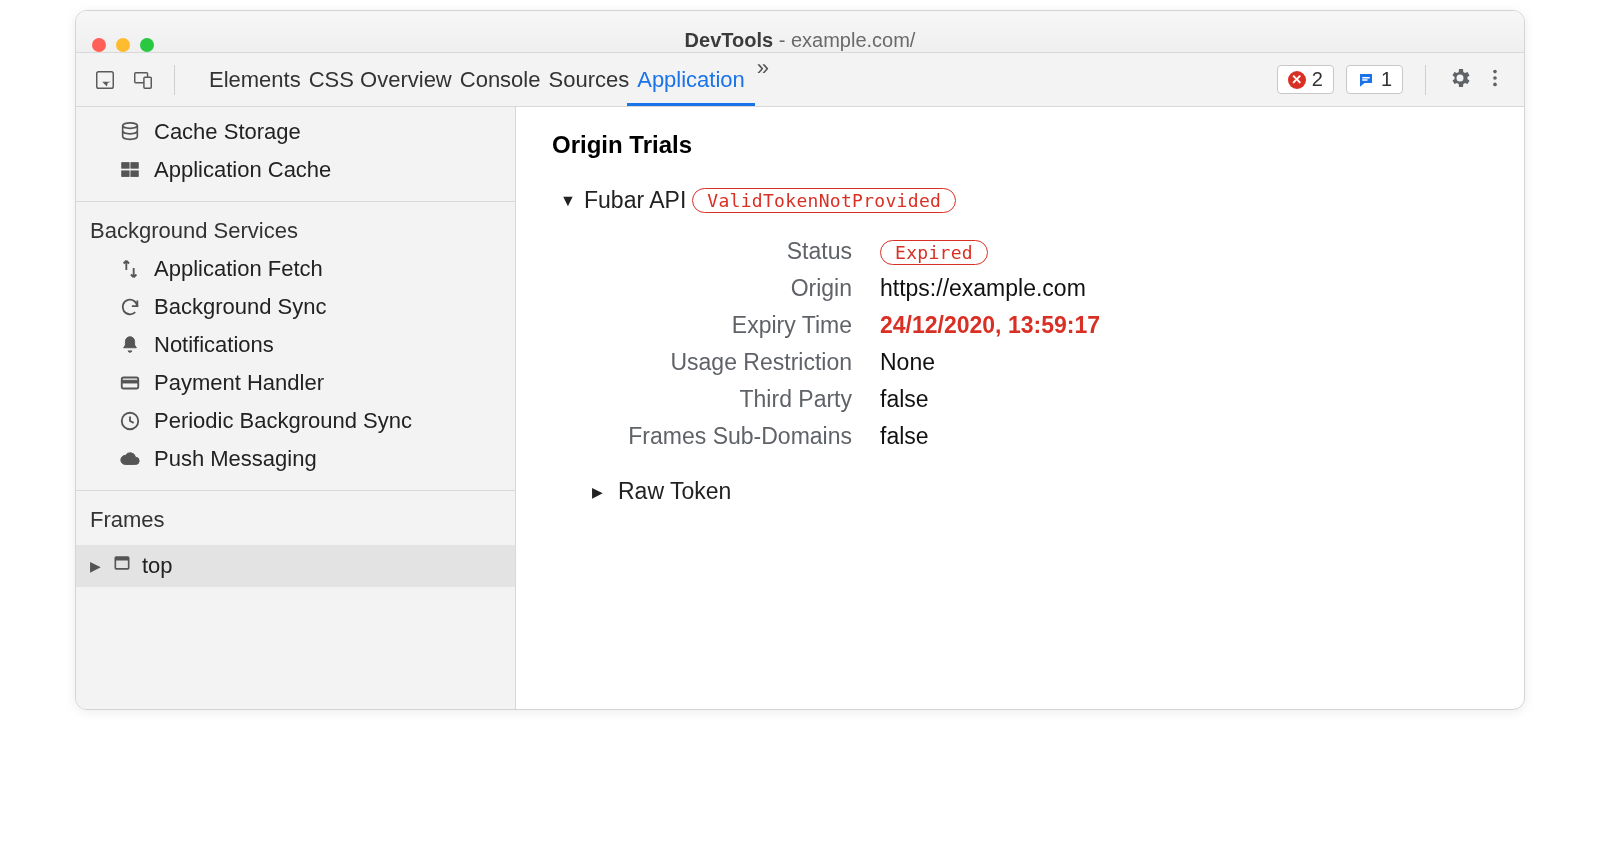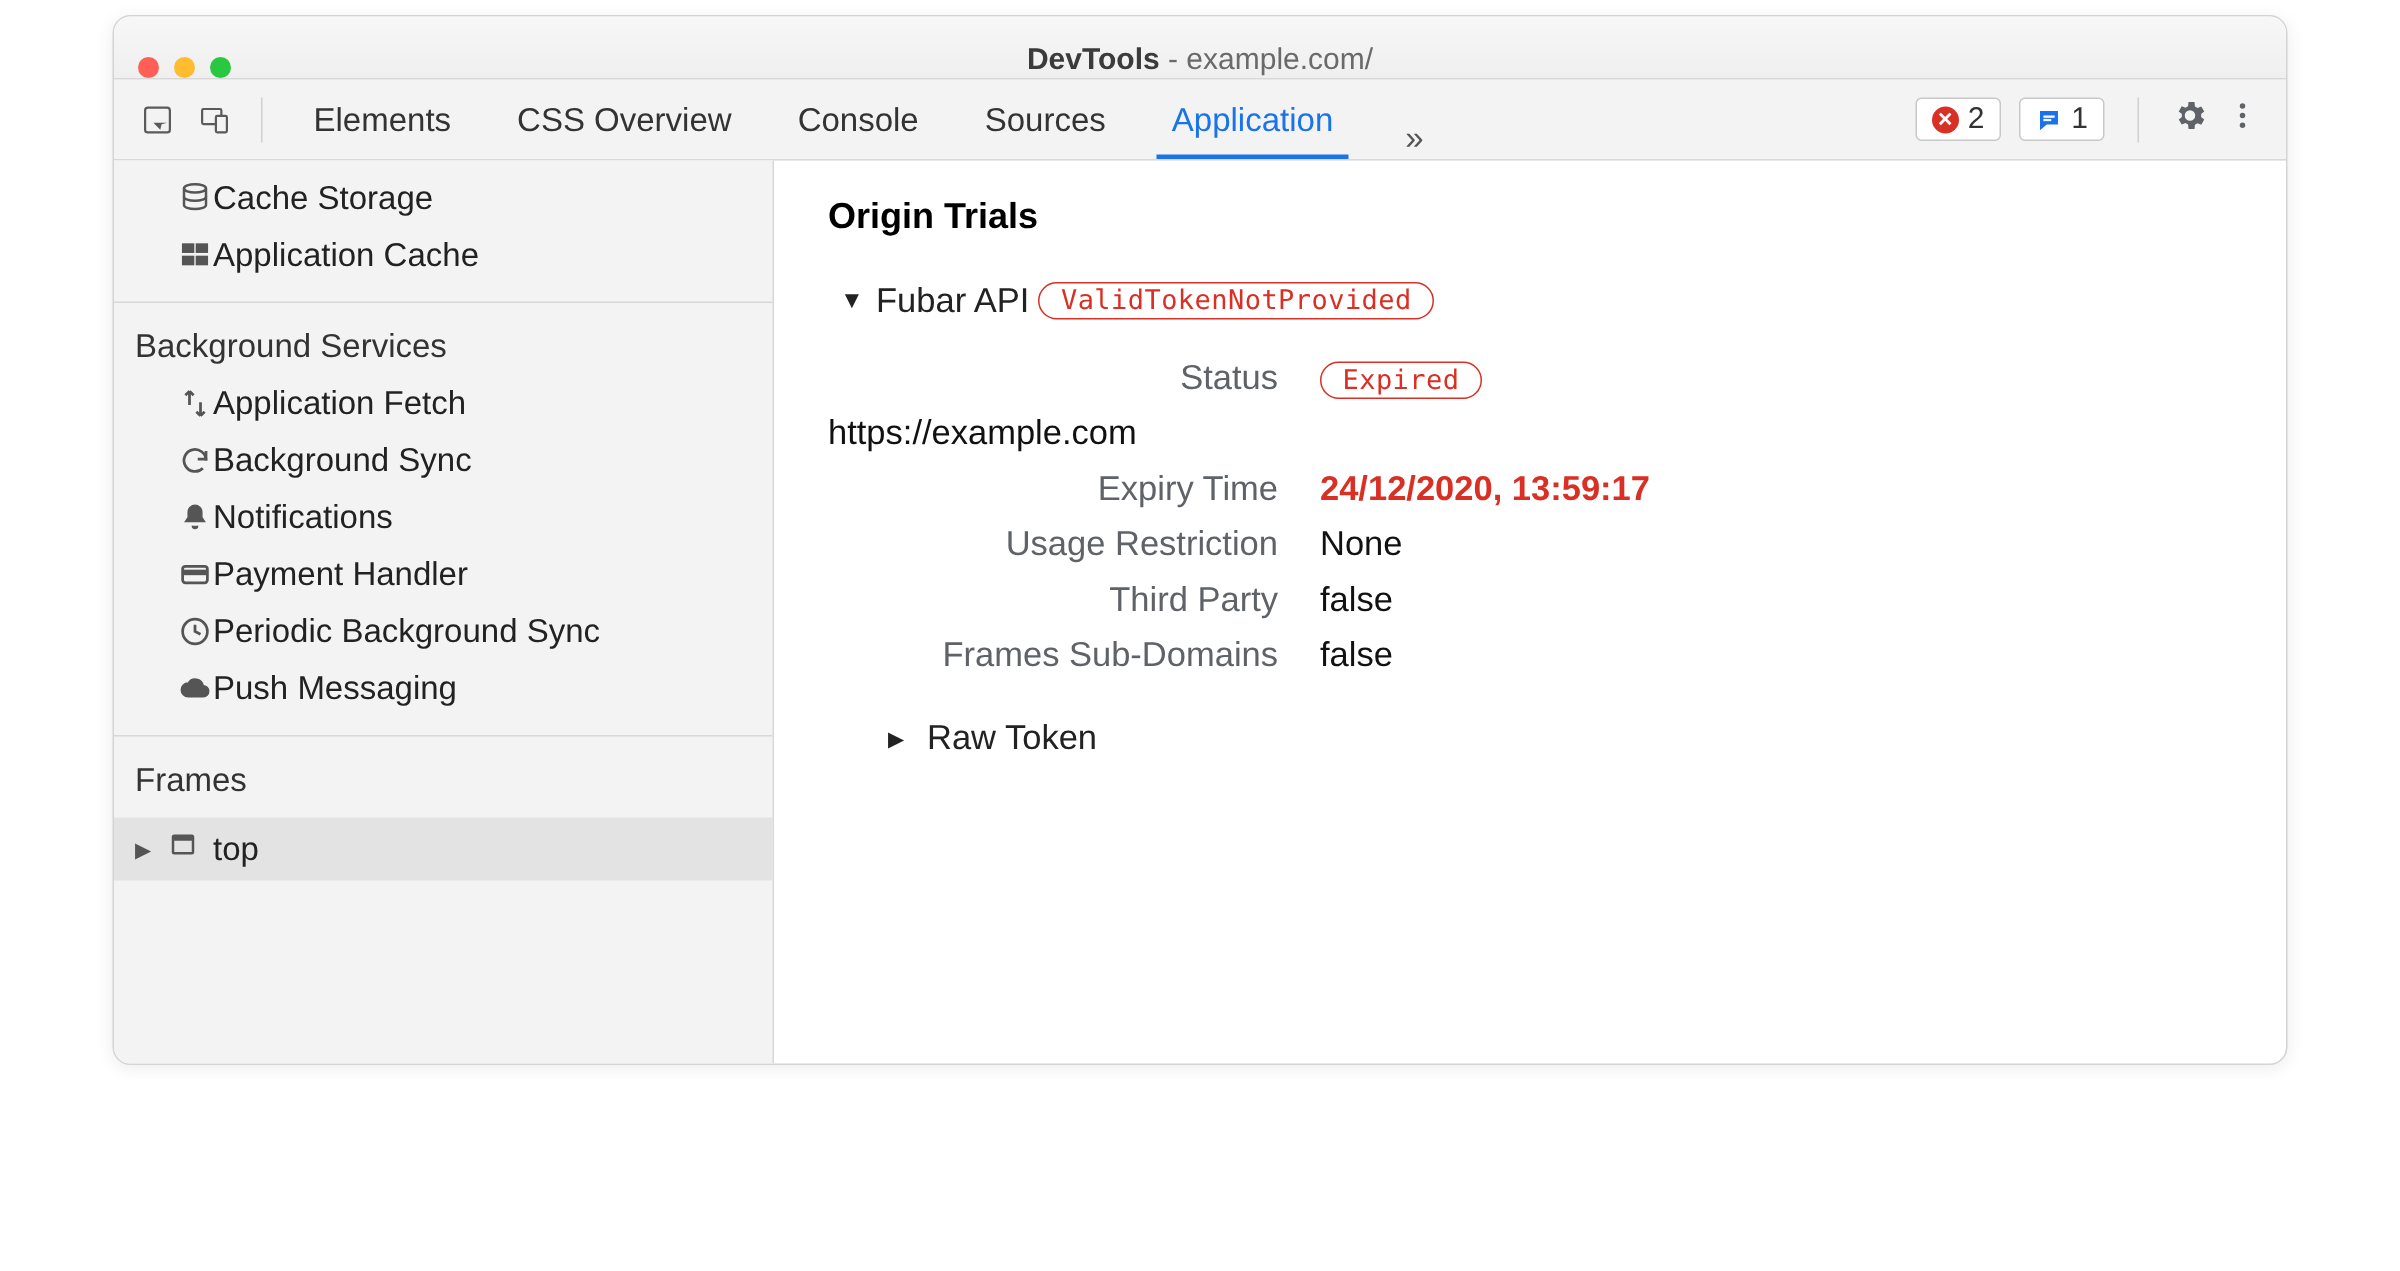--- a/index.html
+++ b/index.html
@@ -47,21 +47,21 @@
     align-items:center;
     padding: 0 12px;
     gap: 4px;
   }
   .iconbtn {
     width:34px;height:34px;display:flex;align-items:center;justify-content:center;
     color:#5a5a5a; border-radius:4px;
   }
   .iconbtn svg { width:22px;height:22px;stroke:#5a5a5a;fill:none;stroke-width:1.6; }
   .vbar { width:1px;height:30px;background:#cfcfcf;margin:0 10px; }
-  .tabs { display:flex; gap:36px; margin-left:16px; align-items:flex-end; font-size:22px; color:#333; flex:1; }
+  .tabs { display:flex; margin-left:16px; align-items:flex-start; font-size:22px; color:#333; flex:1; }
   .tab { padding:12px 4px; cursor:pointer; position:relative; color:#333; }
   .tab.active { color:#1a73e8; }
   .tab.active::after {
     content:""; position:absolute; left:-6px; right:-6px; bottom:-1px; height:3px; background:#1a73e8;
   }
   .more { font-size:22px; color:#555; padding:0 8px; cursor:pointer; }
   .right-cluster { display:flex; align-items:center; gap:12px; padding-right:6px; }
   .counter {
     display:flex;align-items:center;gap:6px;
     border:1px solid #c8c8c8;border-radius:4px;
@@ -74,21 +74,21 @@
   .body { display:flex; height:602px; }
   .sidebar {
     width:440px; background:#f3f3f3; border-right:1px solid #d8d8d8;
     display:flex;flex-direction:column;
     overflow:hidden;
   }
   .section { border-bottom:1px solid #d8d8d8; padding:6px 0 12px; }
   .section:last-child { border-bottom:none; padding-bottom:0; flex:1; display:flex; flex-direction:column;}
   .section-title { font-size:22px; color:#333; padding:10px 14px 6px; }
   .item {
-    display:flex;align-items:center;gap:0;
+    display:flex;align-items:center;gap:12px;
     padding:6px 14px 6px 42px; font-size:22px; color:#222;
     cursor:pointer;
   }
   .item .ic { width:24px;height:24px;display:flex;align-items:center;justify-content:center;flex-shrink:0; }
   .item .ic svg { width:22px;height:22px;fill:#555;stroke:#555; }
   .frames-item {
     display:flex;align-items:center;gap:8px;
     padding:8px 14px; font-size:22px; color:#222;
     background:#e3e3e3; cursor:pointer;
     margin-top:6px;
@@ -282,20 +282,21 @@
         <span class="disclose">▼</span>
         <span class="trial-name">Fubar API</span>
         <span class="pill">ValidTokenNotProvided</span>
       </div>
 
       <div class="kv">
         <div class="k">Status</div>
         <div class="v"><span class="pill">Expired</span></div>
       </div>
       <div class="kv">
+        <div class="k">Origin</div>
         <div class="v">https://example.com</div>
       </div>
       <div class="kv">
         <div class="k">Expiry Time</div>
         <div class="v red">24/12/2020, 13:59:17</div>
       </div>
       <div class="kv">
         <div class="k">Usage Restriction</div>
         <div class="v">None</div>
       </div>

